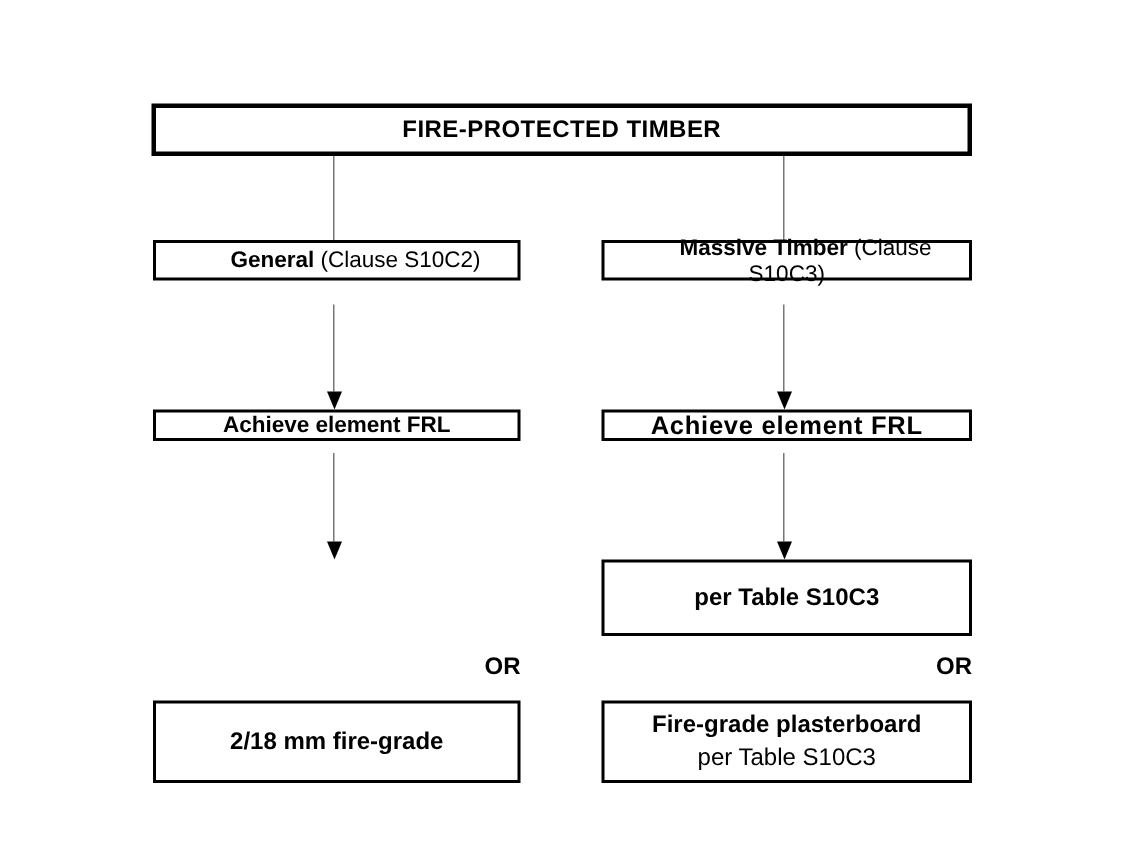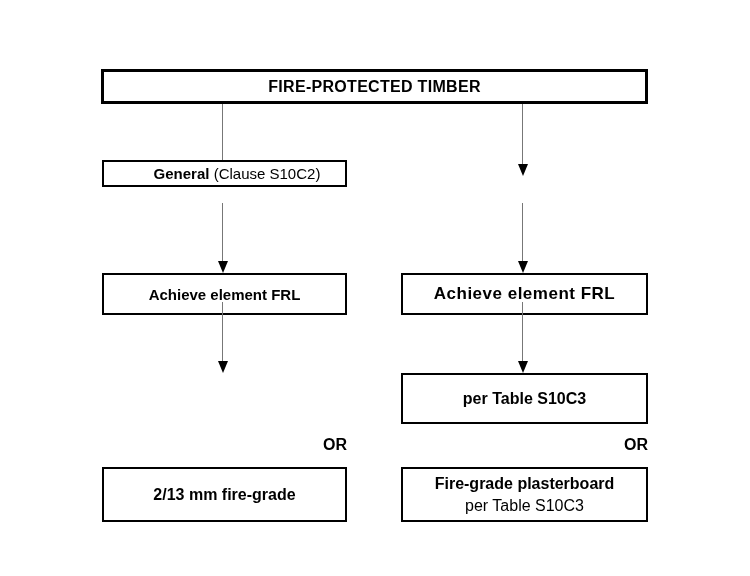--- a/index.html
+++ b/index.html
@@ -30,21 +30,21 @@
   .root-box {
     left: 101px; top: 69px; width: 547px; height: 35px;
     border-width: 3px;
     font-size: 16px;
     font-weight: bold;
     letter-spacing: 0.3px;
   }
   .left-col  { left: 102px; width: 245px; }
   .right-col { left: 401px; width: 247px; }
   .row2 { top: 160px; height: 27px; font-size: 15px; }
-  .row3 { top: 273px; height: 42px; font-size: 15px; font-weight: bold; }
+  .row3 { top: 273px; height: 21px; font-size: 15px; font-weight: bold; }
   .row3.right-col { font-size: 17px; letter-spacing: 0.5px; }
   .row4 { top: 373px; height: 51px; font-size: 16px; font-weight: bold; line-height: 21px; }
   .row5 { top: 467px; height: 55px; font-size: 16px; line-height: 22px; }
   .or-label {
     position: absolute;
     top: 436px;
     text-align: right;
     font-size: 16px;
     font-weight: bold;
   }
@@ -78,20 +78,25 @@
   <div class="shaft" style="left:222px; top:104px; height:60px;"></div>
   <div class="head" style="left:218px; top:164px;"></div>
   <div class="shaft" style="left:522px; top:104px; height:60px;"></div>
   <div class="head" style="left:518px; top:164px;"></div>
 
   <div class="box left-col row2">
     <span class="line">
       <span class="t-bold">General</span><span class="t-reg rest">(Clause S10C2)</span>
     </span>
   </div>
+  <div class="box right-col row2">
+    <span class="line">
+      <span class="t-bold">Massive Timber</span><span class="t-reg rest">(Clause S10C3)</span>
+    </span>
+  </div>
 
   <div class="shaft" style="left:222px; top:203px; height:58px;"></div>
   <div class="head" style="left:218px; top:261px;"></div>
   <div class="shaft" style="left:522px; top:203px; height:58px;"></div>
   <div class="head" style="left:518px; top:261px;"></div>
 
   <div class="box left-col row3">
     <span class="line">Achieve element FRL</span>
   </div>
   <div class="box right-col row3">
@@ -104,20 +109,20 @@
   <div class="head" style="left:518px; top:361px;"></div>
 
   <div class="box right-col row4">
     <span class="line">per Table S10C3</span>
   </div>
 
   <div class="or-label left-col">OR</div>
   <div class="or-label right-col">OR</div>
 
   <div class="box left-col row5">
-    <span class="line t-bold">2/13 mm fire-grade</span>
+    <span class="line t-bold">2/18 mm fire-grade</span>
   </div>
   <div class="box right-col row5">
     <span class="line t-bold">Fire-grade plasterboard</span>
     <span class="line t-reg">per Table S10C3</span>
   </div>
 
 </div>
 
 </body></html>

